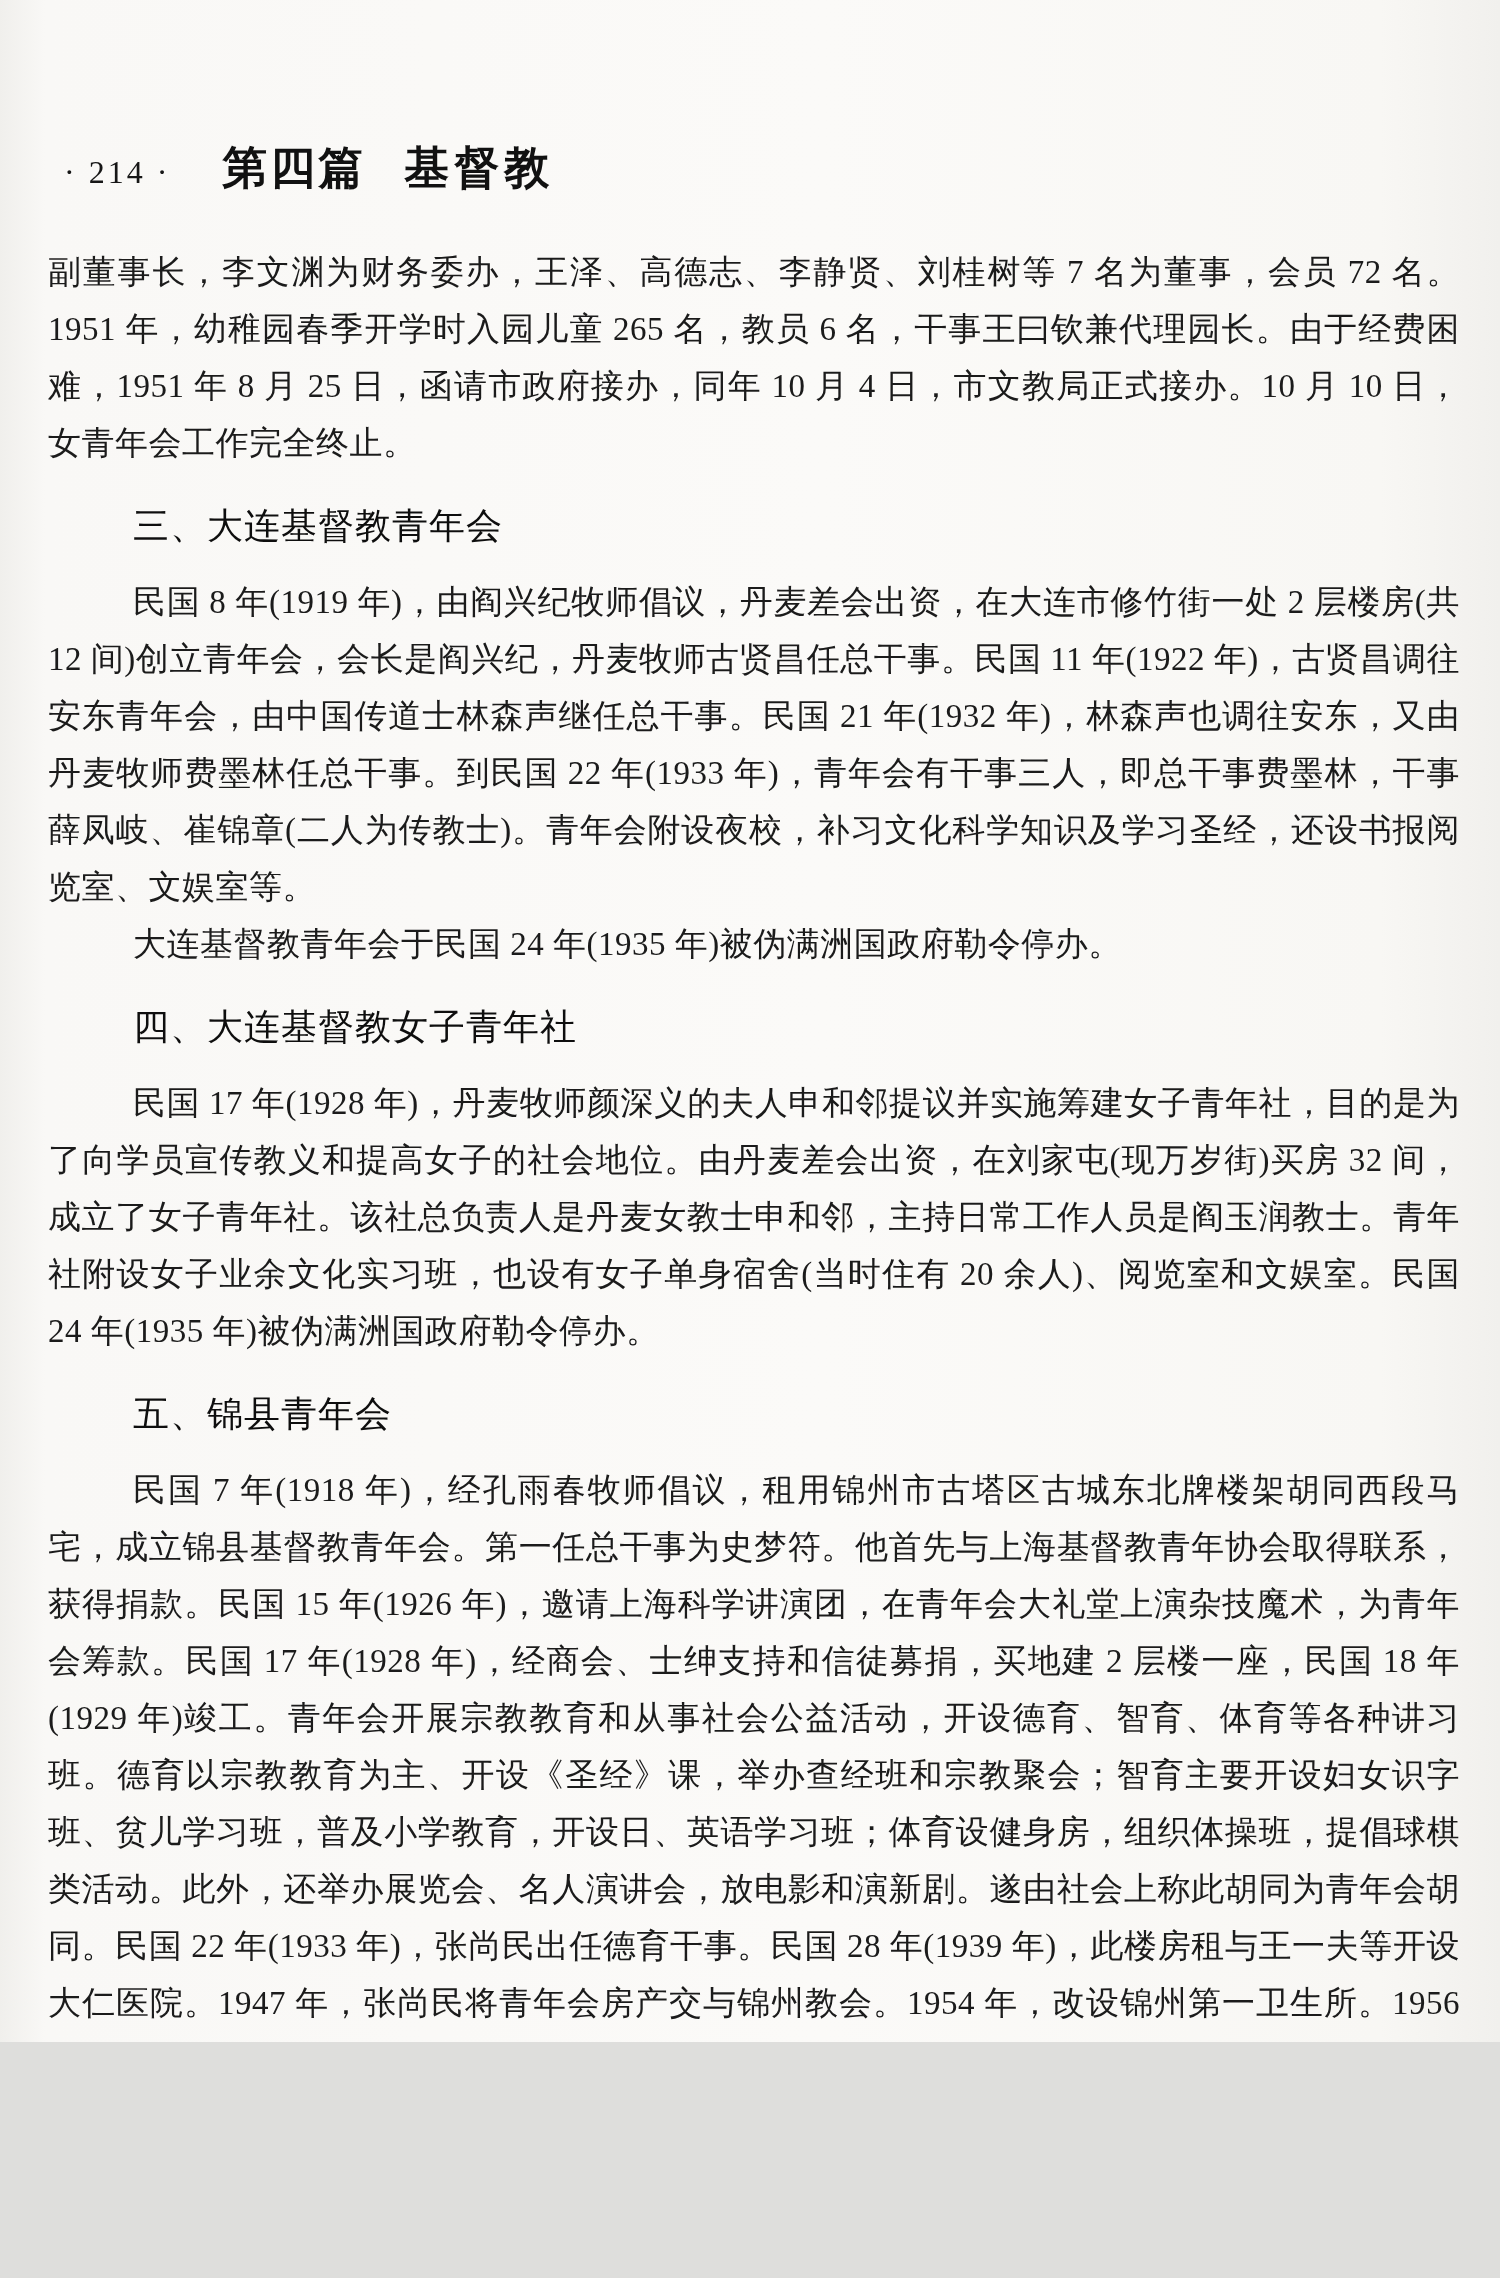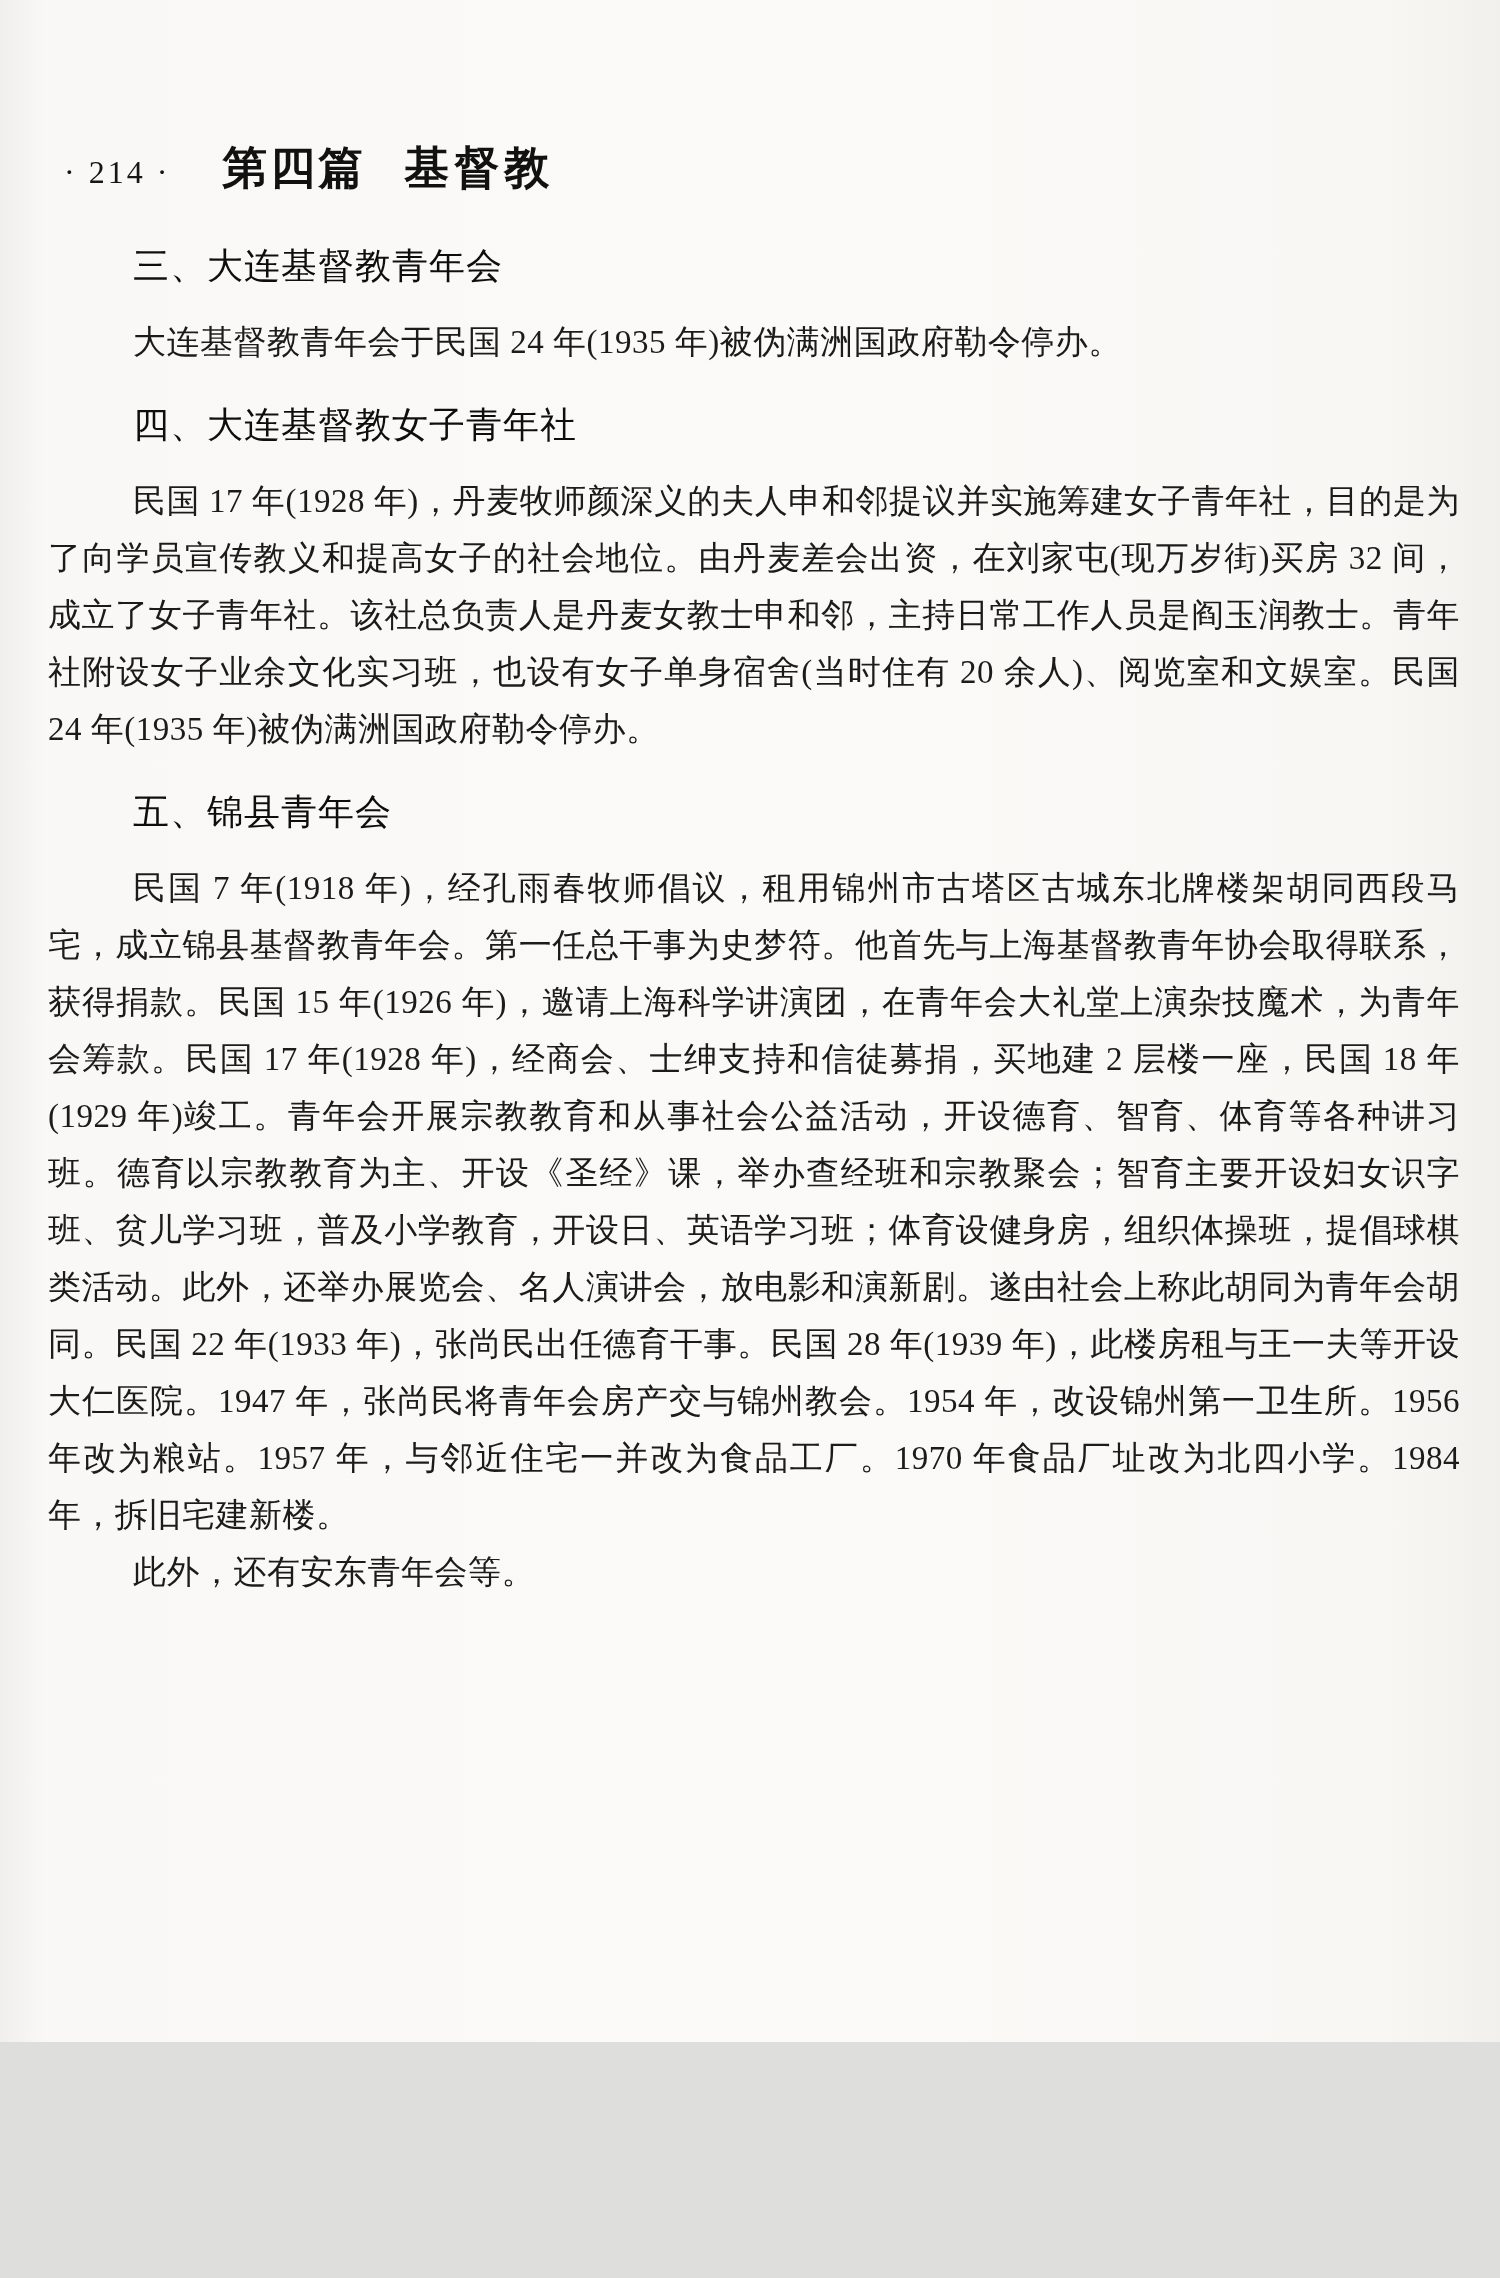--- a/index.html
+++ b/index.html
@@ -67,23 +67,25 @@
 <div class="page">
 
   <header class="page-header">
     <span class="page-number">· 214 ·</span>
     <span class="section-label">第四篇</span>
     <span class="section-title">基督教</span>
   </header>
 
   <main class="page-body">
 
+    <p class="para no-indent">副董事长，李文渊为财务委办，王泽、高德志、李静贤、刘桂树等 7 名为董事，会员 72 名。1951 年，幼稚园春季开学时入园儿童 265 名，教员 6 名，干事王曰钦兼代理园长。由于经费困难，1951 年 8 月 25 日，函请市政府接办，同年 10 月 4 日，市文教局正式接办。10 月 10 日，女青年会工作完全终止。</p>
 
     <h2 class="heading">三、大连基督教青年会</h2>
 
+    <p class="para">民国 8 年(1919 年)，由阎兴纪牧师倡议，丹麦差会出资，在大连市修竹街一处 2 层楼房(共 12 间)创立青年会，会长是阎兴纪，丹麦牧师古贤昌任总干事。民国 11 年(1922 年)，古贤昌调往安东青年会，由中国传道士林森声继任总干事。民国 21 年(1932 年)，林森声也调往安东，又由丹麦牧师费墨林任总干事。到民国 22 年(1933 年)，青年会有干事三人，即总干事费墨林，干事薛凤岐、崔锦章(二人为传教士)。青年会附设夜校，补习文化科学知识及学习圣经，还设书报阅览室、文娱室等。</p>
 
     <p class="para">大连基督教青年会于民国 24 年(1935 年)被伪满洲国政府勒令停办。</p>
 
     <h2 class="heading">四、大连基督教女子青年社</h2>
 
     <p class="para">民国 17 年(1928 年)，丹麦牧师颜深义的夫人申和邻提议并实施筹建女子青年社，目的是为了向学员宣传教义和提高女子的社会地位。由丹麦差会出资，在刘家屯(现万岁街)买房 32 间，成立了女子青年社。该社总负责人是丹麦女教士申和邻，主持日常工作人员是阎玉润教士。青年社附设女子业余文化实习班，也设有女子单身宿舍(当时住有 20 余人)、阅览室和文娱室。民国 24 年(1935 年)被伪满洲国政府勒令停办。</p>
 
     <h2 class="heading">五、锦县青年会</h2>
 
     <p class="para">民国 7 年(1918 年)，经孔雨春牧师倡议，租用锦州市古塔区古城东北牌楼架胡同西段马宅，成立锦县基督教青年会。第一任总干事为史梦符。他首先与上海基督教青年协会取得联系，获得捐款。民国 15 年(1926 年)，邀请上海科学讲演团，在青年会大礼堂上演杂技魔术，为青年会筹款。民国 17 年(1928 年)，经商会、士绅支持和信徒募捐，买地建 2 层楼一座，民国 18 年(1929 年)竣工。青年会开展宗教教育和从事社会公益活动，开设德育、智育、体育等各种讲习班。德育以宗教教育为主、开设《圣经》课，举办查经班和宗教聚会；智育主要开设妇女识字班、贫儿学习班，普及小学教育，开设日、英语学习班；体育设健身房，组织体操班，提倡球棋类活动。此外，还举办展览会、名人演讲会，放电影和演新剧。遂由社会上称此胡同为青年会胡同。民国 22 年(1933 年)，张尚民出任德育干事。民国 28 年(1939 年)，此楼房租与王一夫等开设大仁医院。1947 年，张尚民将青年会房产交与锦州教会。1954 年，改设锦州第一卫生所。1956 年改为粮站。1957 年，与邻近住宅一并改为食品工厂。1970 年食品厂址改为北四小学。1984 年，拆旧宅建新楼。</p>

